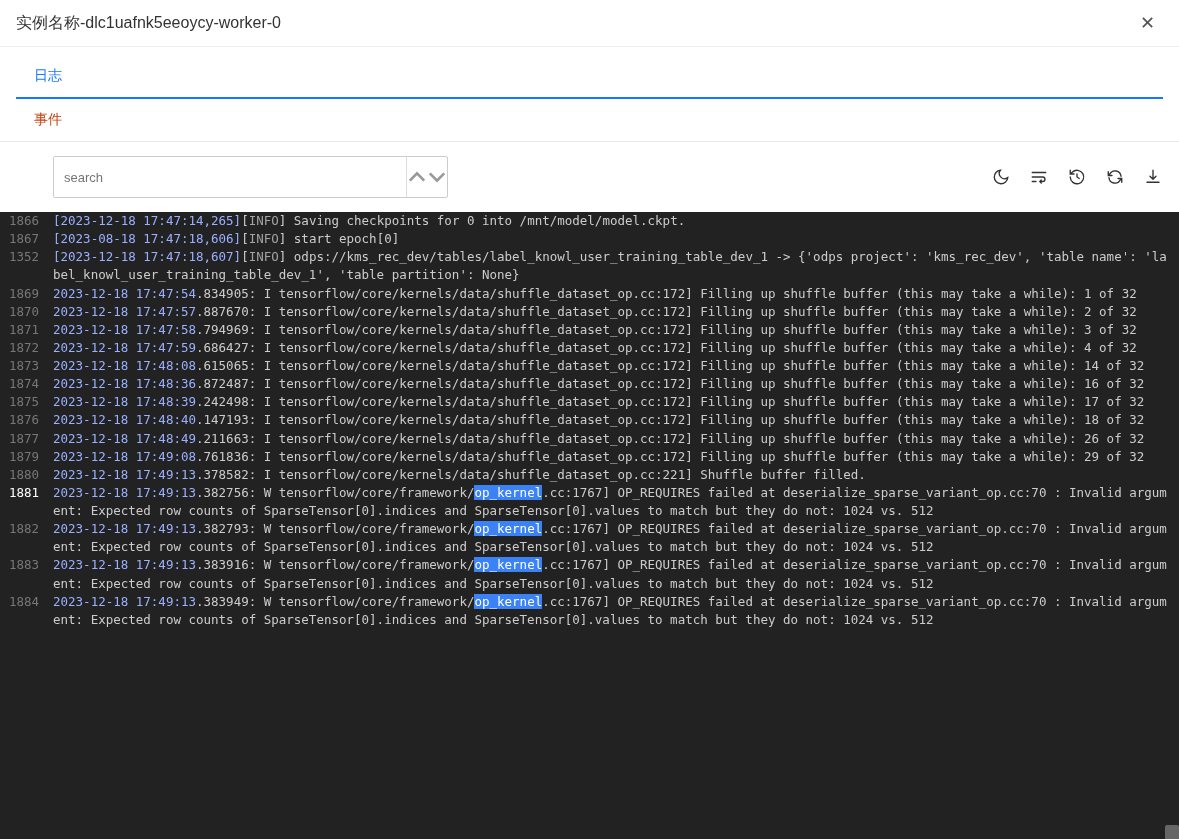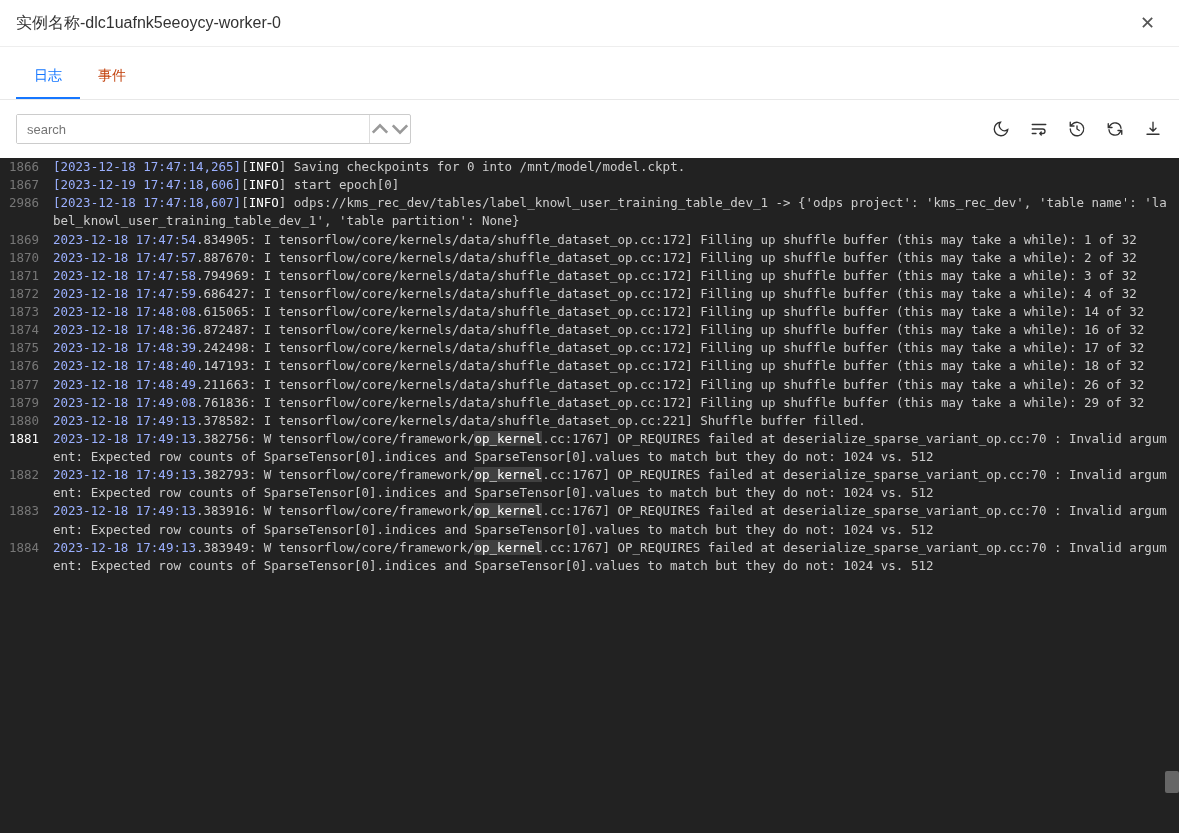--- a/index.html
+++ b/index.html
@@ -1,36 +1,36 @@
 <!DOCTYPE html>
 <html><head>
 <meta charset="utf-8">
 <style>
 * { box-sizing: border-box; margin: 0; padding: 0; }
 body { font-family: Arial, "Microsoft YaHei", sans-serif; background: #fff; color: #333; width: 1179px; }
 .header { display: flex; justify-content: space-between; align-items: center; padding: 12px 16px; border-bottom: 1px solid #eee; gap: 40px; }
 .close-btn { font-size: 18px; color: #555; cursor: pointer; padding: 0 8px; }
-.tabs { display: flex; padding: 0 16px; border-bottom: 1px solid #e8e8e8; margin-top: 8px; }
+.tabs { display: flex; padding: 0 16px; border-bottom: 1px solid #e8e8e8; margin-top: 8px; flex-direction: column; }
 .tab { padding: 12px 18px; font-size: 14px; color: #c2410c; cursor: pointer; }
 .tab.active { color: #1677ff; border-bottom: 2px solid #1677ff; font-weight: 500; }
 .toolbar { display: flex; justify-content: space-between; align-items: center; padding: 14px 16px; }
-.search-wrap { display: flex; border: 1px solid #ccc; border-radius: 2px; width: 395px; height: 30px; }
+.search-wrap { display: flex; border: 1px solid #ccc; border-radius: 2px; width: 395px; height: 42px; margin-left: 37px; }
 .search-input { flex: 1; border: none; outline: none; padding: 0 10px; font-size: 13px; color: #555; }
 .search-nav { display: flex; border-left: 1px solid #ddd; }
 .search-nav-btn { width: 20px; display: flex; align-items: center; justify-content: center; color: #999; cursor: pointer; font-size: 10px; }
 .toolbar-icons { display: flex; gap: 18px; align-items: center; color: #444; }
 .toolbar-icon { cursor: pointer; display: flex; align-items: center; justify-content: center; width: 20px; height: 20px; }
 .log-pane { background: #222; color: #ccc; font-family: Consolas, Menlo, monospace; font-size: 12.5px; line-height: 1.45; height: 675px; overflow: hidden; position: relative; }
 .log-line { display: flex; padding: 0 8px; }
 .log-num { width: 45px; text-align: right; color: #777; flex-shrink: 0; padding-right: 14px; user-select: none; }
 .log-line.sel .log-num { color: #fff; }
 .log-txt { flex: 1; white-space: pre-wrap; word-break: break-all; }
 .ts { color: #9bb0ff; }
-.info { color: #ffffff; }
-.hl { background: #404040; color: #fff; }
+.info { color: #a3a3a3; }
+.hl { background: #3b82f6; color: #fff; }
 .scrollbar { position: absolute; right: 0; bottom: 40px; width: 14px; height: 22px; background: #666; border-radius: 2px; }
 svg { width: 18px; height: 18px; }
 </style>
 </head>
 <body>
 
 <div class="header">
   <span>实例名称-dlc1uafnk5eeoycy-worker-0</span>
   <span class="close-btn">✕</span>
 </div>
@@ -86,24 +86,24 @@
 </div>
 
 <div class="log-pane">
   <div id="log-lines">
       <div class="log-line">
         <span class="log-num">1866</span>
         <span class="log-txt"><span class="ts">[2023-12-18 17:47:14,265]</span>[<span class="info">INFO</span>] Saving checkpoints for 0 into /mnt/model/model.ckpt.</span>
       </div>
       <div class="log-line">
         <span class="log-num">1867</span>
-        <span class="log-txt"><span class="ts">[2023-12-19 17:47:18,606]</span>[<span class="info">INFO</span>] start epoch[0]</span>
+        <span class="log-txt"><span class="ts">[2023-08-18 17:47:18,606]</span>[<span class="info">INFO</span>] start epoch[0]</span>
       </div>
       <div class="log-line">
-        <span class="log-num">2986</span>
+        <span class="log-num">1352</span>
         <span class="log-txt"><span class="ts">[2023-12-18 17:47:18,607]</span>[<span class="info">INFO</span>] odps://kms_rec_dev/tables/label_knowl_user_training_table_dev_1 -&gt; {'odps project': 'kms_rec_dev', 'table name': 'label_knowl_user_training_table_dev_1', 'table partition': None}</span>
       </div>
       <div class="log-line">
         <span class="log-num">1869</span>
         <span class="log-txt"><span class="ts">2023-12-18 17:47:54</span>.834905: I tensorflow/core/kernels/data/shuffle_dataset_op.cc:172] Filling up shuffle buffer (this may take a while): 1 of 32</span>
       </div>
       <div class="log-line">
         <span class="log-num">1870</span>
         <span class="log-txt"><span class="ts">2023-12-18 17:47:57</span>.887670: I tensorflow/core/kernels/data/shuffle_dataset_op.cc:172] Filling up shuffle buffer (this may take a while): 2 of 32</span>
       </div>

